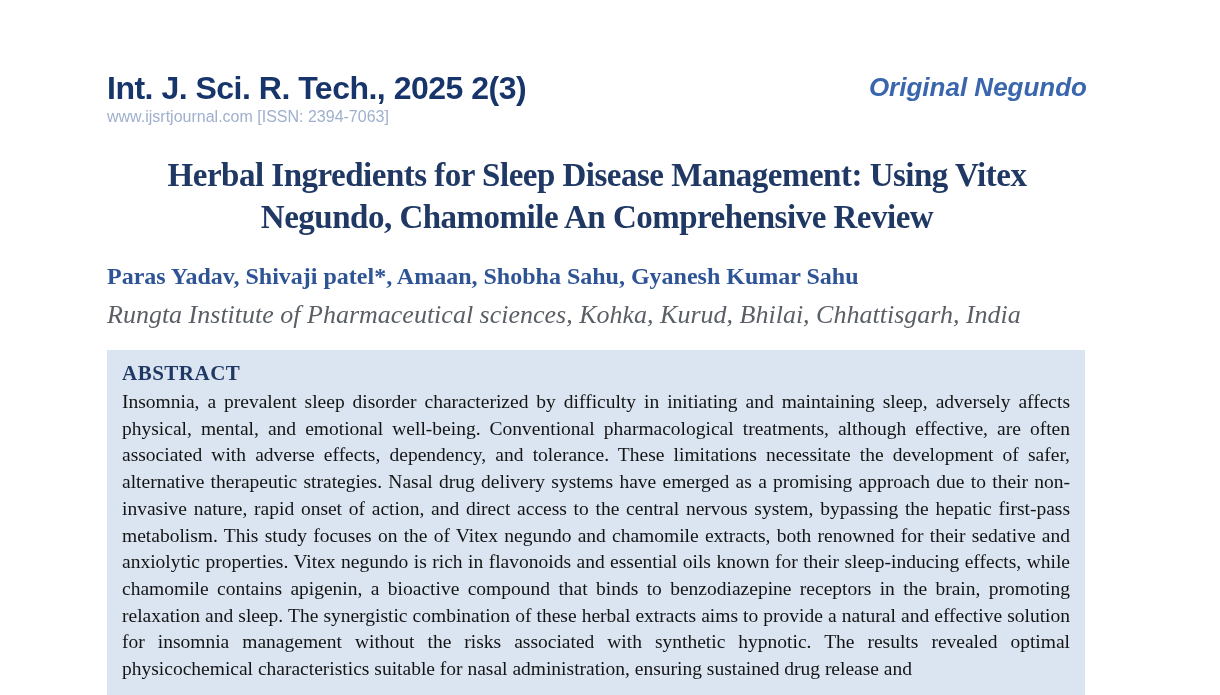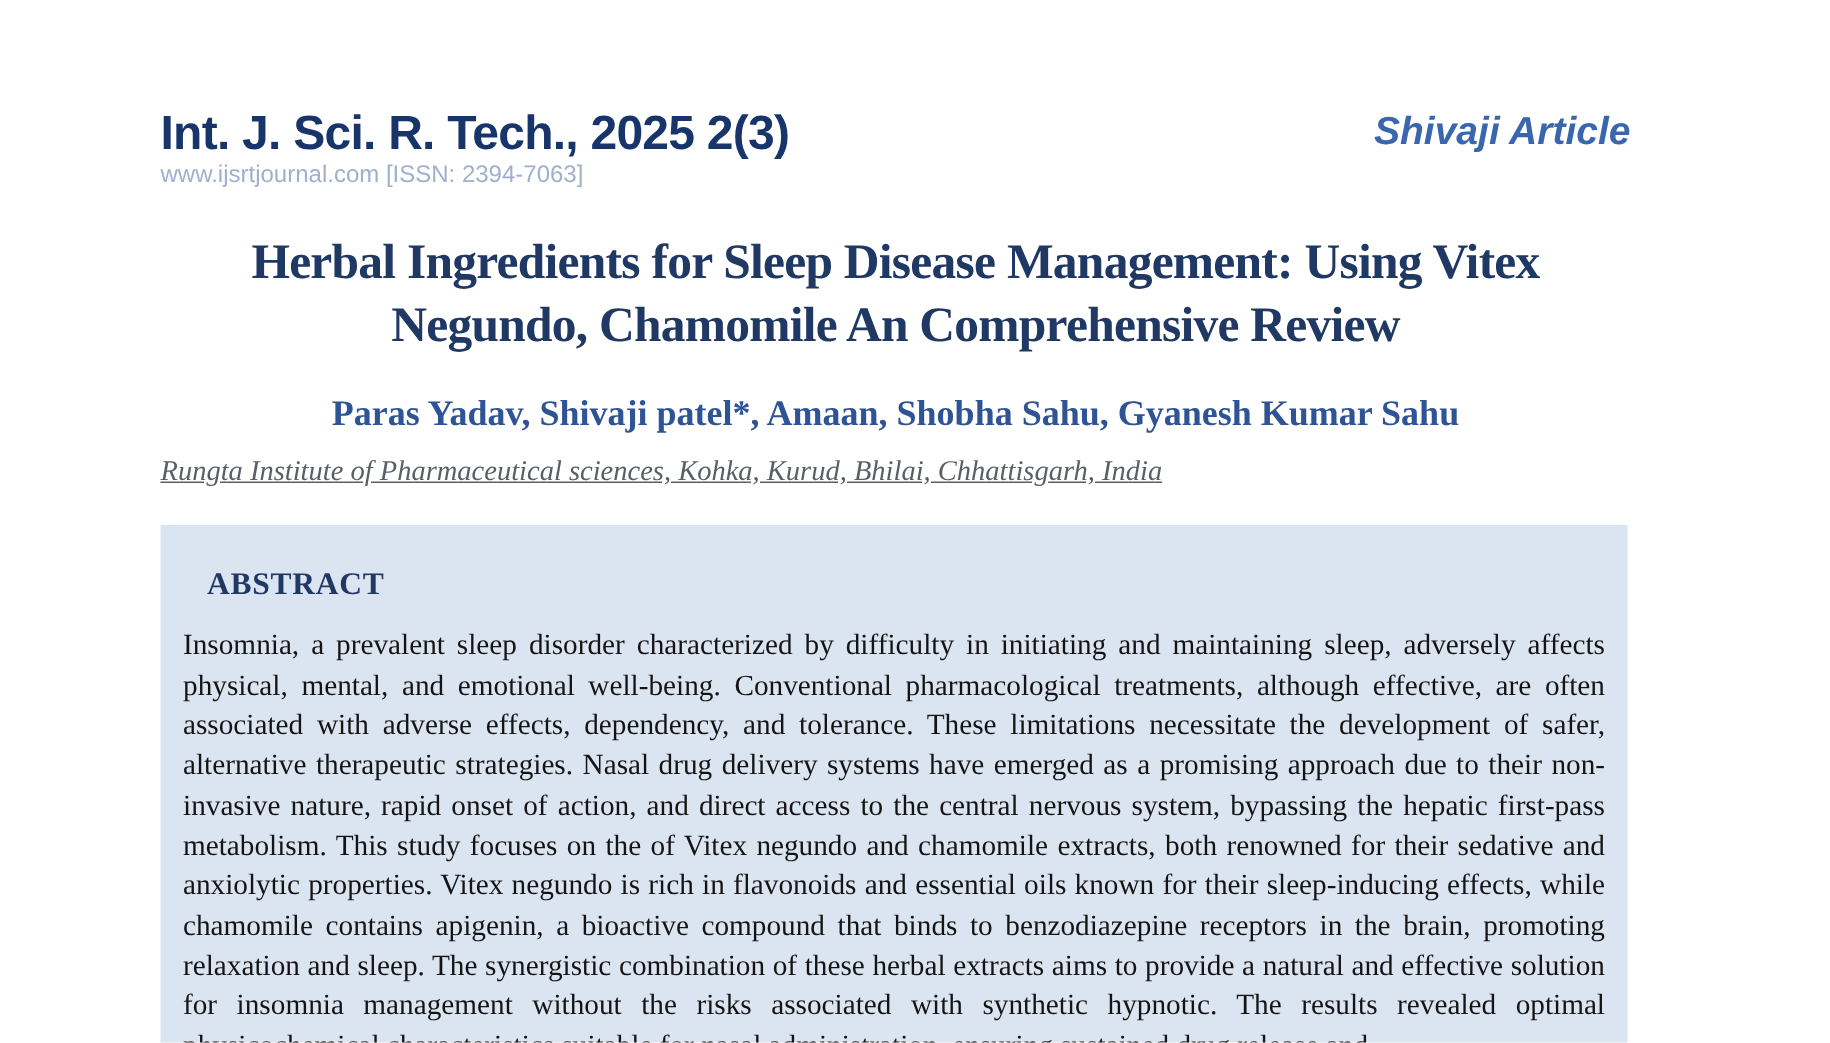--- a/index.html
+++ b/index.html
@@ -67,40 +67,38 @@
     color: #1f3864;
     letter-spacing: -0.5px;
     text-align: center;
   }
   .authors {
     margin-top: 24px;
     font-weight: 700;
     font-size: 24px;
     line-height: 28px;
     color: #2f5496;
-    text-align: center;
   }
   .affiliation {
     margin-top: 12px;
     font-style: italic;
-    font-size: 19px;
+    font-size: 26px;
     line-height: 26px;
     color: #5a5f66;
-    text-decoration: underline;
   }
   
   .abstract {
     margin-top: 22px;
     width: 948px;
     height: 380px;
     background: #dbe5f1;
     padding: 10px 15px 0 15px;
   }
   .abstract-heading {
-    margin: 16px;
+    margin: 0;
     font-size: 21px;
     line-height: 26px;
     font-weight: 700;
     color: #1f3864;
     letter-spacing: 0.5px;
   }
   .abstract-body {
     margin: 3px 0 0 0;
     font-size: 19.5px;
     line-height: 26.7px;
@@ -112,21 +110,21 @@
 <body>
 
 <div class="page">
   <div class="content">
 
     <header class="masthead">
       <div class="masthead-left">
         <h1 class="journal-title">Int. J. Sci. R. Tech., 2025 2(3)</h1>
         <div class="journal-url">www.ijsrtjournal.com [ISSN: 2394-7063]</div>
       </div>
-      <div class="article-type">Shivaji Article</div>
+      <div class="article-type">Original Negundo</div>
     </header>
 
     <h2 class="article-title">Herbal Ingredients for Sleep Disease Management: Using Vitex Negundo, Chamomile An Comprehensive Review</h2>
 
     <div class="authors">Paras Yadav, Shivaji patel*, Amaan, Shobha Sahu, Gyanesh Kumar Sahu</div>
 
     <div class="affiliation">Rungta Institute of Pharmaceutical sciences, Kohka, Kurud, Bhilai, Chhattisgarh, India</div>
 
     <section class="abstract">
       <h3 class="abstract-heading">ABSTRACT</h3>

